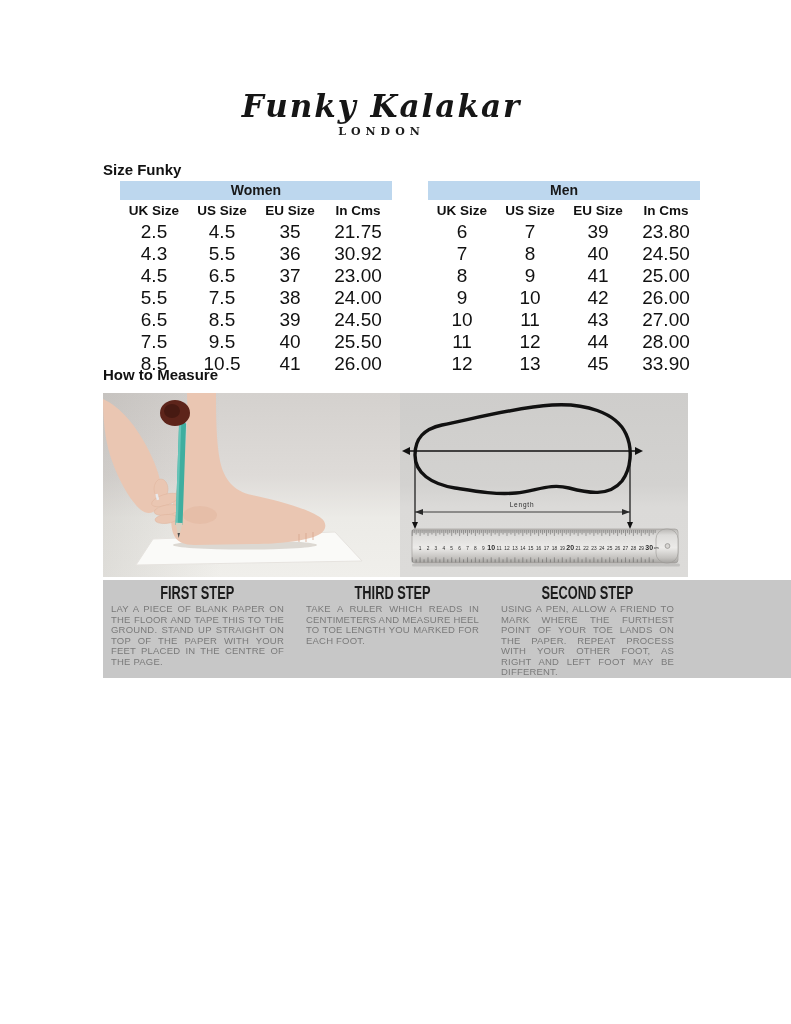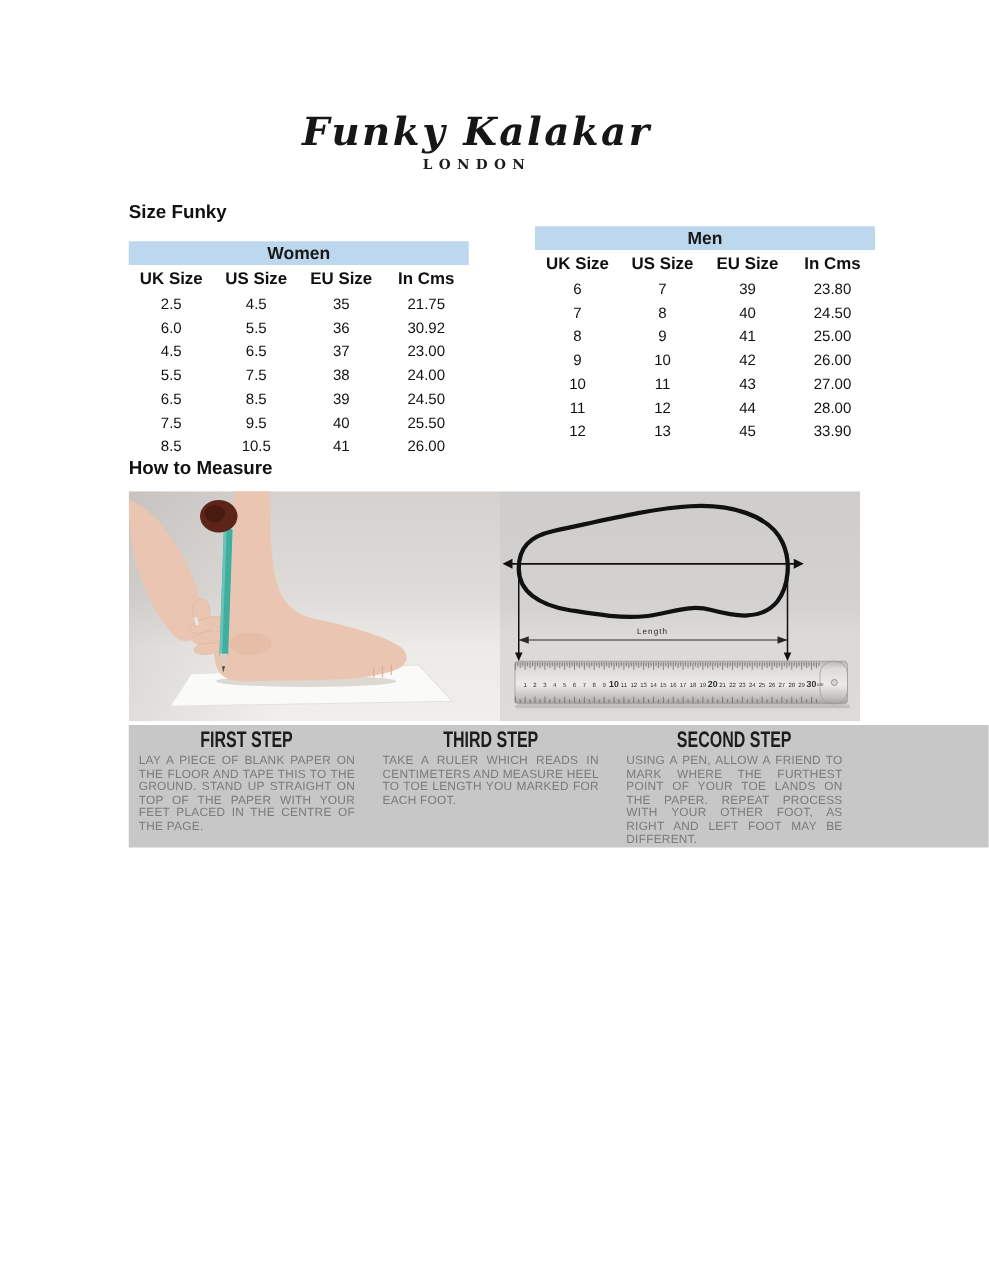--- a/index.html
+++ b/index.html
@@ -13,27 +13,27 @@
   .logo-city{font-family:"DejaVu Serif",serif;font-weight:700;font-size:11px;
              letter-spacing:5px;color:#1c1c1c;margin-top:1px;}
 
   
   .sec-title{position:absolute;margin:0;font-size:15px;font-weight:700;color:#111;}
   .sc-title{left:103px;top:161px;}
   .htm-title{left:103px;top:366px;}
 
   
   .size-table{position:absolute;top:181px;width:272px;}
-  .size-table.women{left:103px;margin-top:12px;}
+  .size-table.women{left:120px;}
   .size-table.men{left:428px;}
   .band{height:19px;line-height:19px;text-align:center;font-size:14px;font-weight:700;
         background:#bdd7ee;color:#181818;}
   .size-table table{width:100%;border-collapse:collapse;table-layout:fixed;}
   .size-table th{font-size:13.5px;font-weight:700;height:21px;padding:0;text-align:center;color:#111;}
-  .size-table td{font-size:12px;height:19px;padding:0;text-align:center;color:#111;}
+  .size-table td{font-size:19px;height:19px;padding:0;text-align:center;color:#111;}
 
   
   .measure-figure{position:absolute;left:103px;top:393px;width:585px;height:184px;margin:0;
                   display:flex;}
   .measure-figure svg{display:block;}
 
   
   .steps{position:absolute;left:103px;top:580px;width:695px;height:98px;background:#c7c7c7;
          display:grid;grid-template-columns:195px 195px 195px;box-sizing:border-box;}
   .step{padding:3px 14px 0 8px;box-sizing:border-box;}
@@ -73,21 +73,21 @@
         </tr>
       </thead>
       <tbody>
           <tr>
             <td>2.5</td>
             <td>4.5</td>
             <td>35</td>
             <td>21.75</td>
           </tr>
           <tr>
-            <td>6.0</td>
+            <td>4.3</td>
             <td>5.5</td>
             <td>36</td>
             <td>30.92</td>
           </tr>
           <tr>
             <td>4.5</td>
             <td>6.5</td>
             <td>37</td>
             <td>23.00</td>
           </tr>

